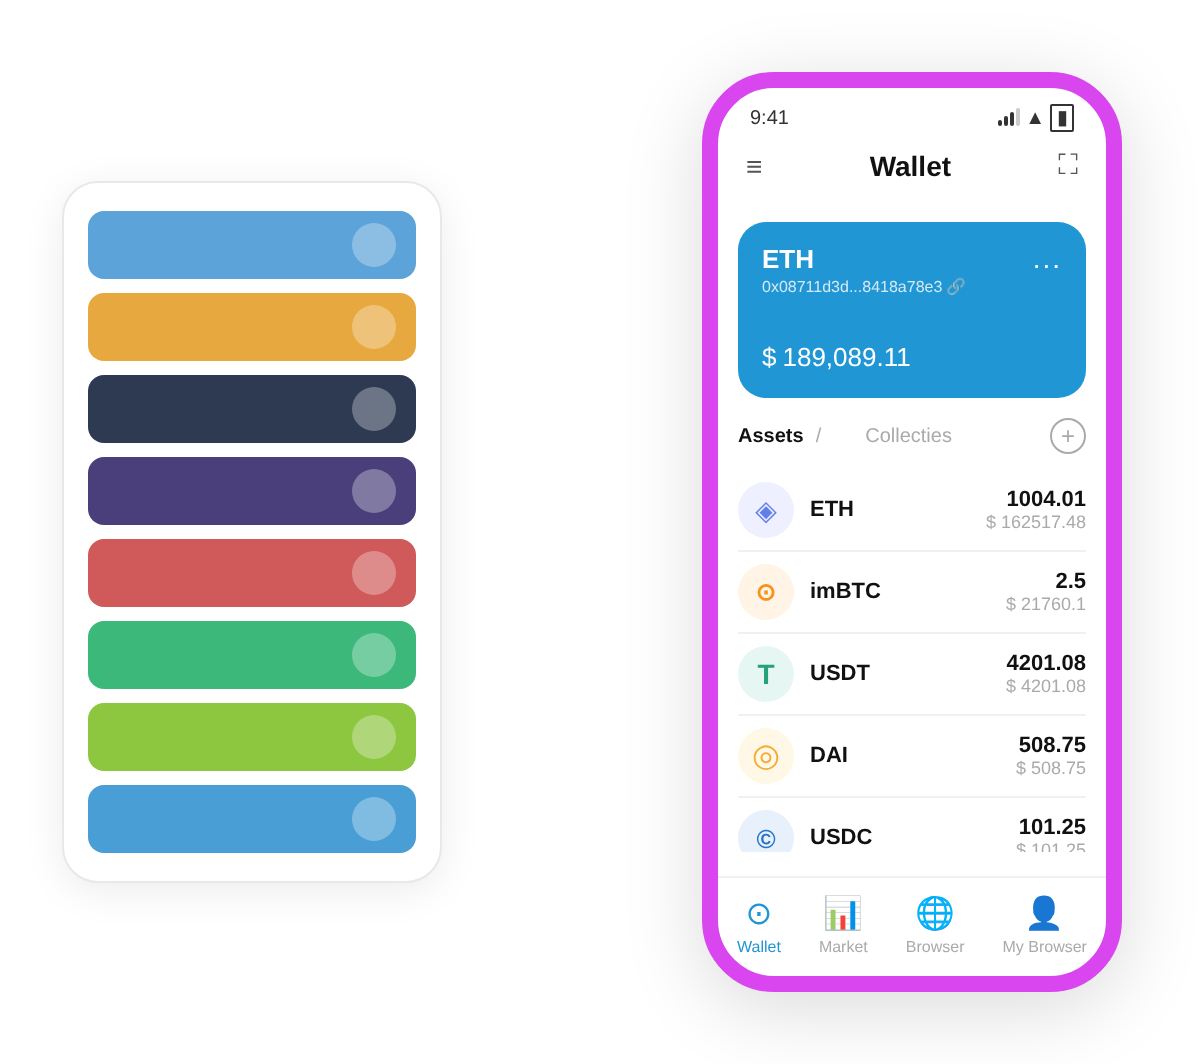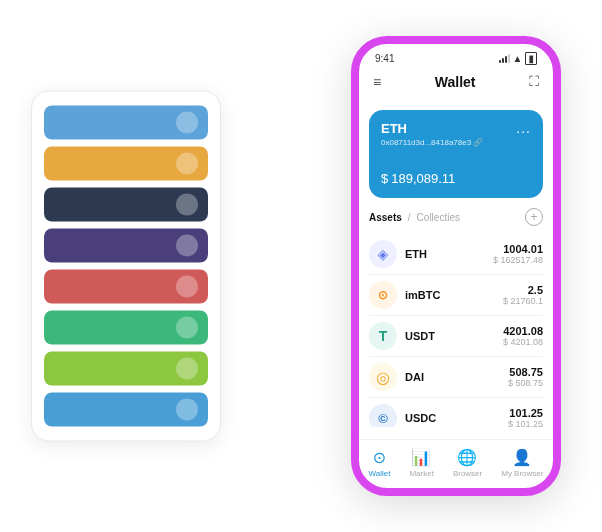--- a/index.html
+++ b/index.html
@@ -184,20 +184,21 @@
       color: #111;
       font-weight: 600;
     }
 
     .assets-tab-slash {
       color: #aaa;
     }
 
     .assets-tab-inactive {
       color: #aaa;
+      margin-left: 16px;
     }
 
     .assets-add {
       width: 18px;
       height: 18px;
       border: 1.5px solid #aaa;
       border-radius: 50%;
       display: flex;
       align-items: center;
       justify-content: center;

